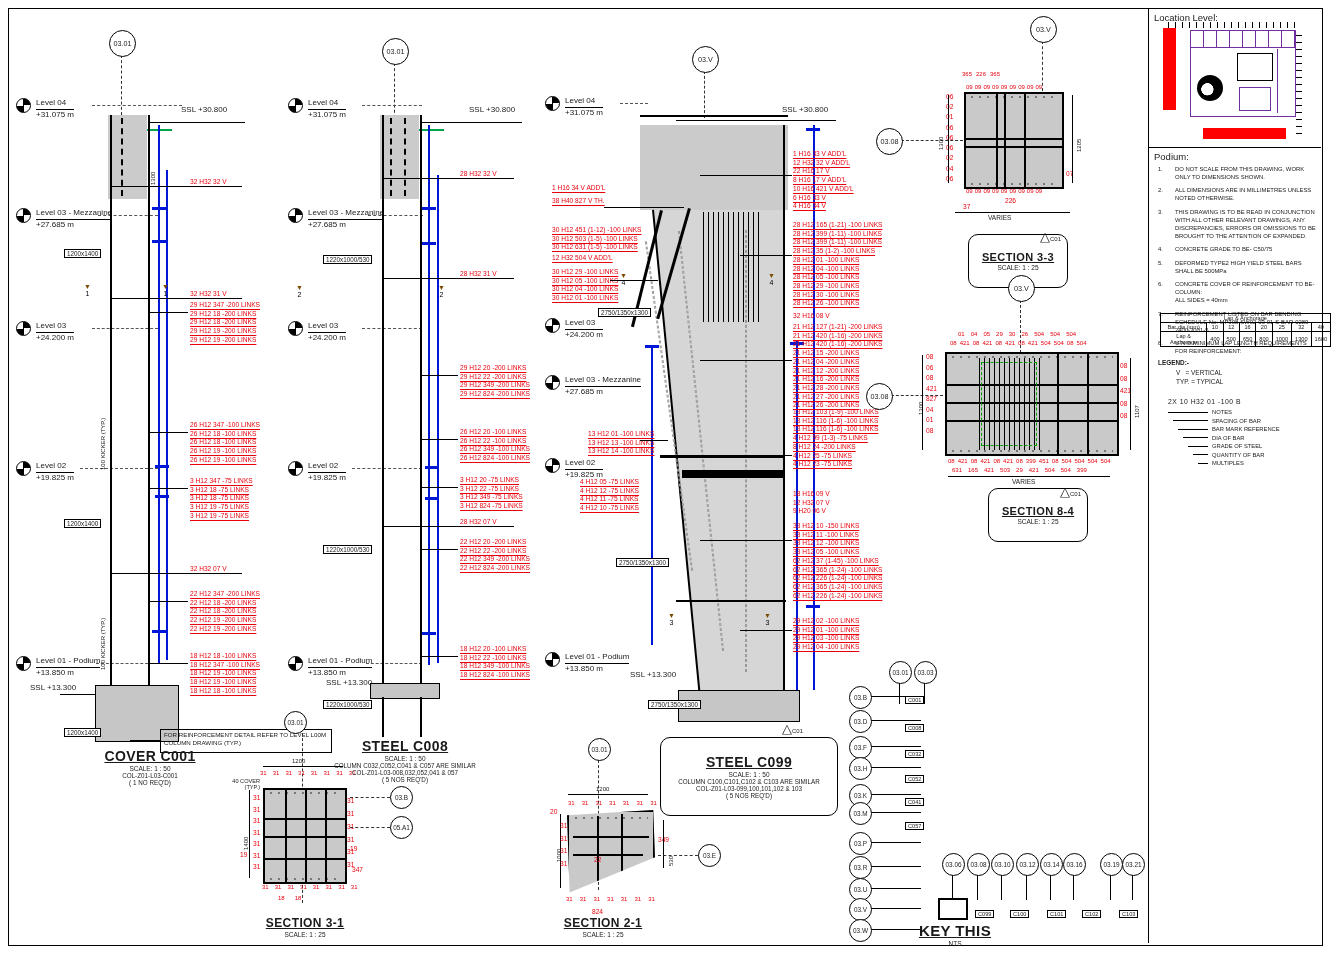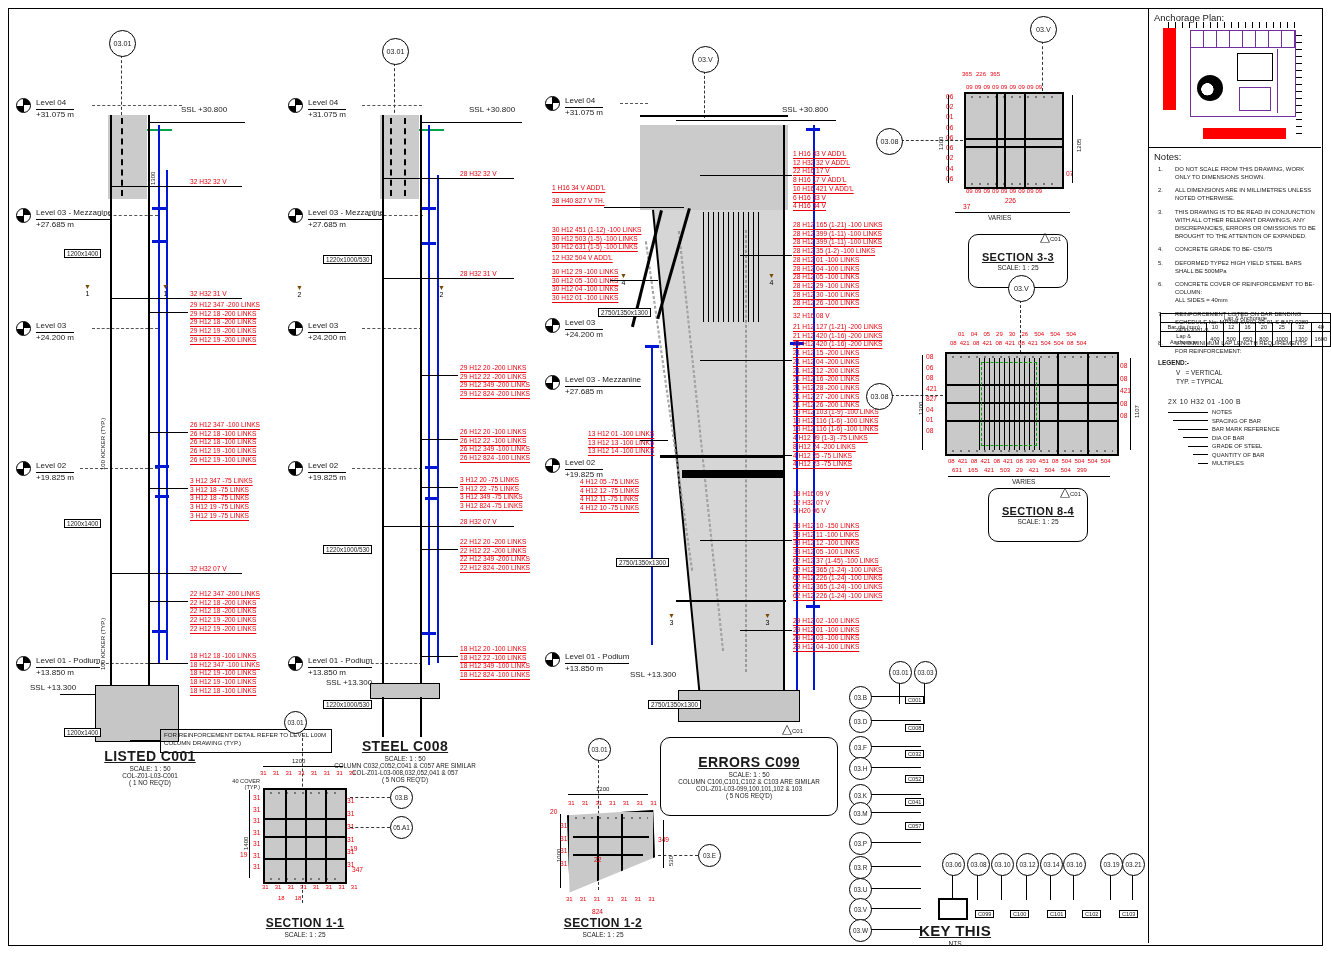--- a/index.html
+++ b/index.html
@@ -192,21 +192,21 @@
 
     <div class="ssl" style="left:30px;top:683px;">SSL +13.300</div>
     <div class="hline" style="left:60px;top:694px;width:36px;"></div>
 
     <div class="frame" style="left:160px;top:729px;width:170px;height:22px;border-width:1px;">
       <div style="font-size:6.2px;padding:1px 3px;line-height:1.35;">FOR REINFORCEMENT DETAIL REFER TO LEVEL L00M COLUMN DRAWING (TYP.)</div>
     </div>
     <div class="hline" style="left:130px;top:740px;width:30px;"></div>
 
     <div class="sec-title" style="left:60px;top:748px;width:180px;">
-      <div class="t">LISTED C001</div>
+      <div class="t">COVER C001</div>
       <div class="s">SCALE:  1 : 50</div>
       <div class="l2">COL-Z01-L03-C001</div>
       <div class="l2">( 1 NO REQ'D)</div>
     </div>
   </div>
 
   <div>
     <div class="bubble" style="left:382px;top:38px;">03.01</div>
     <div class="dash-v" style="left:394px;top:63px;height:55px;"></div>
 
@@ -523,21 +523,21 @@
     <div class="hline" style="left:700px;top:175px;width:92px;"></div>
     <div class="hline" style="left:740px;top:255px;width:52px;"></div>
     <div class="hline" style="left:700px;top:360px;width:92px;"></div>
     <div class="hline" style="left:744px;top:455px;width:48px;"></div>
     <div class="hline" style="left:700px;top:540px;width:92px;"></div>
     <div class="hline" style="left:740px;top:630px;width:52px;"></div>
 
     <div class="ssl" style="left:630px;top:670px;">SSL +13.300</div>
 
     <div class="cloud sec-title" style="left:660px;top:737px;width:160px;">
-      <div class="t">ERRORS C099</div>
+      <div class="t">STEEL C099</div>
       <div class="s">SCALE:  1 : 50</div>
       <div class="l2">COLUMN C100,C101,C102 &amp; C103 ARE SIMILAR</div>
       <div class="l2">COL-Z01-L03-099,100,101,102 &amp; 103</div>
       <div class="l2">( 5 NOS REQ'D)</div>
     </div>
     <div class="tri-rev" style="left:782px;top:722px;">△<span>C01</span></div>
   </div>
 
   <div>
     <div class="bubble" style="left:1030px;top:16px;">03.V</div>
@@ -795,21 +795,21 @@
         <div>18</div>
         <div>18</div>
       </div>
 
     <div class="bubble sm" style="left:390px;top:786px;">03.B</div>
     <div class="dash-h" style="left:350px;top:797px;width:40px;"></div>
     <div class="bubble sm" style="left:390px;top:816px;">05.A1</div>
     <div class="dash-h" style="left:350px;top:827px;width:40px;"></div>
 
     <div class="sec-title" style="left:250px;top:916px;width:110px;">
-      <div class="t" style="font-size:12px;">SECTION 1-1</div>
+      <div class="t" style="font-size:12px;">SECTION 3-1</div>
       <div class="s">SCALE:  1 : 25</div>
     </div>
   </div>
 
   <div>
     <div class="bubble sm" style="left:588px;top:738px;">03.01</div>
     <div class="dash-v" style="left:598px;top:760px;height:130px;"></div>
 
     <div class="abs" style="left:596px;top:786px;font-size:6px;">1200</div>
     <div class="hline" style="left:568px;top:794px;width:80px;"></div>
@@ -861,56 +861,56 @@
         <div>31</div>
       </div>
     <div class="stack noline" style="left:592px;top:908px;">
         <div>824</div>
       </div>
 
     <div class="bubble sm" style="left:698px;top:844px;">03.E</div>
     <div class="dash-h" style="left:658px;top:855px;width:40px;"></div>
 
     <div class="sec-title" style="left:548px;top:916px;width:110px;">
-      <div class="t" style="font-size:12px;">SECTION 1-2</div>
+      <div class="t" style="font-size:12px;">SECTION 2-1</div>
       <div class="s">SCALE:  1 : 25</div>
     </div>
   </div>
 
   <div>
     <div id="kp-left"></div>
     <div id="kp-top"></div>
     <div id="kp-bottom"></div>
     <div id="kp-ltags"></div>
     <div id="kp-btags"></div>
     <div class="abs" style="left:938px;top:898px;width:26px;height:18px;border:2px solid #000;"></div>
     <div class="sec-title" style="left:900px;top:922px;width:110px;">
       <div class="t" style="font-size:15px;">KEY THIS</div>
       <div class="s">NTS</div>
     </div>
   </div>
 
   <div>
-    <div class="abs" style="left:1154px;top:12px;font-size:9.5px;">Anchorage Plan:</div>
+    <div class="abs" style="left:1154px;top:12px;font-size:9.5px;">Location Level:</div>
     <div>
       <div class="abs" style="left:1168px;top:22px;width:130px;height:6px;background-image:repeating-linear-gradient(90deg,#000 0 1px,transparent 1px 7px);"></div>
       <div class="abs" style="left:1190px;top:30px;width:104px;height:85px;border:1.5px solid #7030a0;background:#fff;">
         <div class="abs" style="left:0;top:0;width:100%;height:16px;border-bottom:1px solid #7030a0;background-image:repeating-linear-gradient(90deg,transparent 0 12px,#7030a0 12px 13px);"></div>
         <div class="abs" style="left:46px;top:22px;width:34px;height:26px;border:1px solid #000;"></div>
         <div class="abs" style="left:48px;top:56px;width:30px;height:22px;border:1px solid #7030a0;"></div>
         <div class="abs" style="left:6px;top:44px;width:26px;height:26px;border-radius:50%;background:radial-gradient(circle at 40% 55%, #fff 0 28%, #000 30% 100%);"></div>
         <div class="abs" style="left:86px;top:18px;width:1px;height:64px;background:#7030a0;"></div>
       </div>
       <div class="abs" style="left:1296px;top:30px;width:6px;height:104px;background-image:repeating-linear-gradient(0deg,#000 0 1px,transparent 1px 7px);"></div>
       <div class="abs" style="left:1163px;top:28px;width:13px;height:82px;background:#ff0000;"></div>
       <div class="abs" style="left:1203px;top:128px;width:83px;height:11px;background:#ff0000;"></div>
     </div>
     <div class="hline" style="left:1149px;top:147px;width:172px;"></div>
 
-    <div class="abs" style="left:1154px;top:151px;font-size:9.5px;">Notes:</div>
+    <div class="abs" style="left:1154px;top:151px;font-size:9.5px;">Podium:</div>
     <div class="abs" style="left:1158px;top:166px;width:160px;">
       <div class="note-row">
           <div class="no">1.</div>
           <div class="tx">DO NOT SCALE FROM THIS DRAWING, WORK ONLY TO DIMENSIONS SHOWN.</div>
         </div>
       <div class="note-row">
           <div class="no">2.</div>
           <div class="tx">ALL DIMENSIONS ARE IN MILLIMETRES UNLESS NOTED OTHERWISE.</div>
         </div>
       <div class="note-row">

